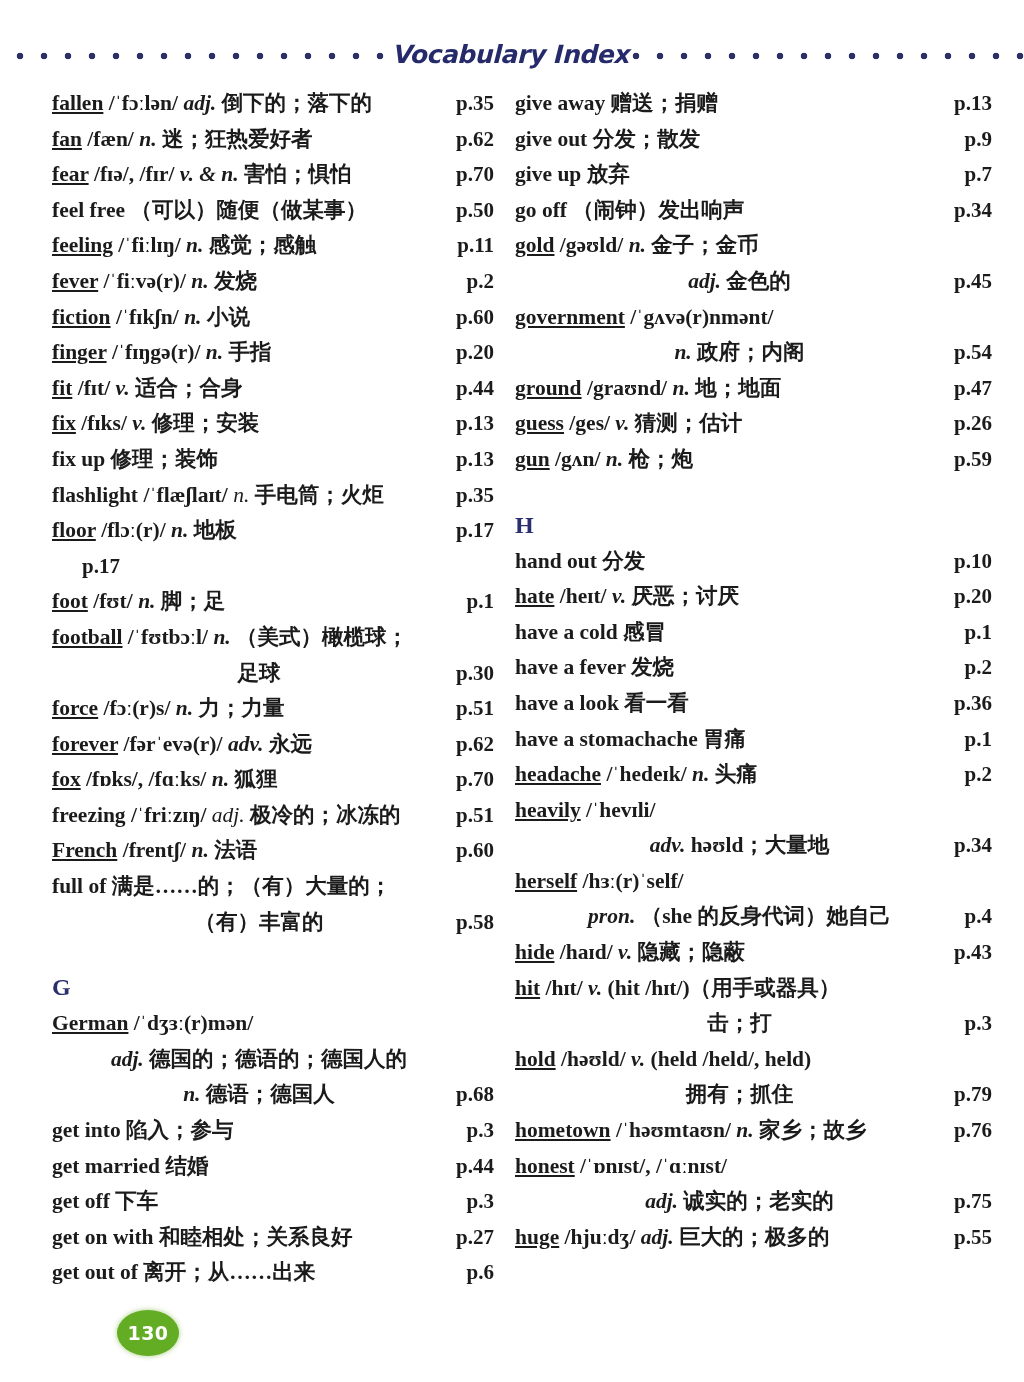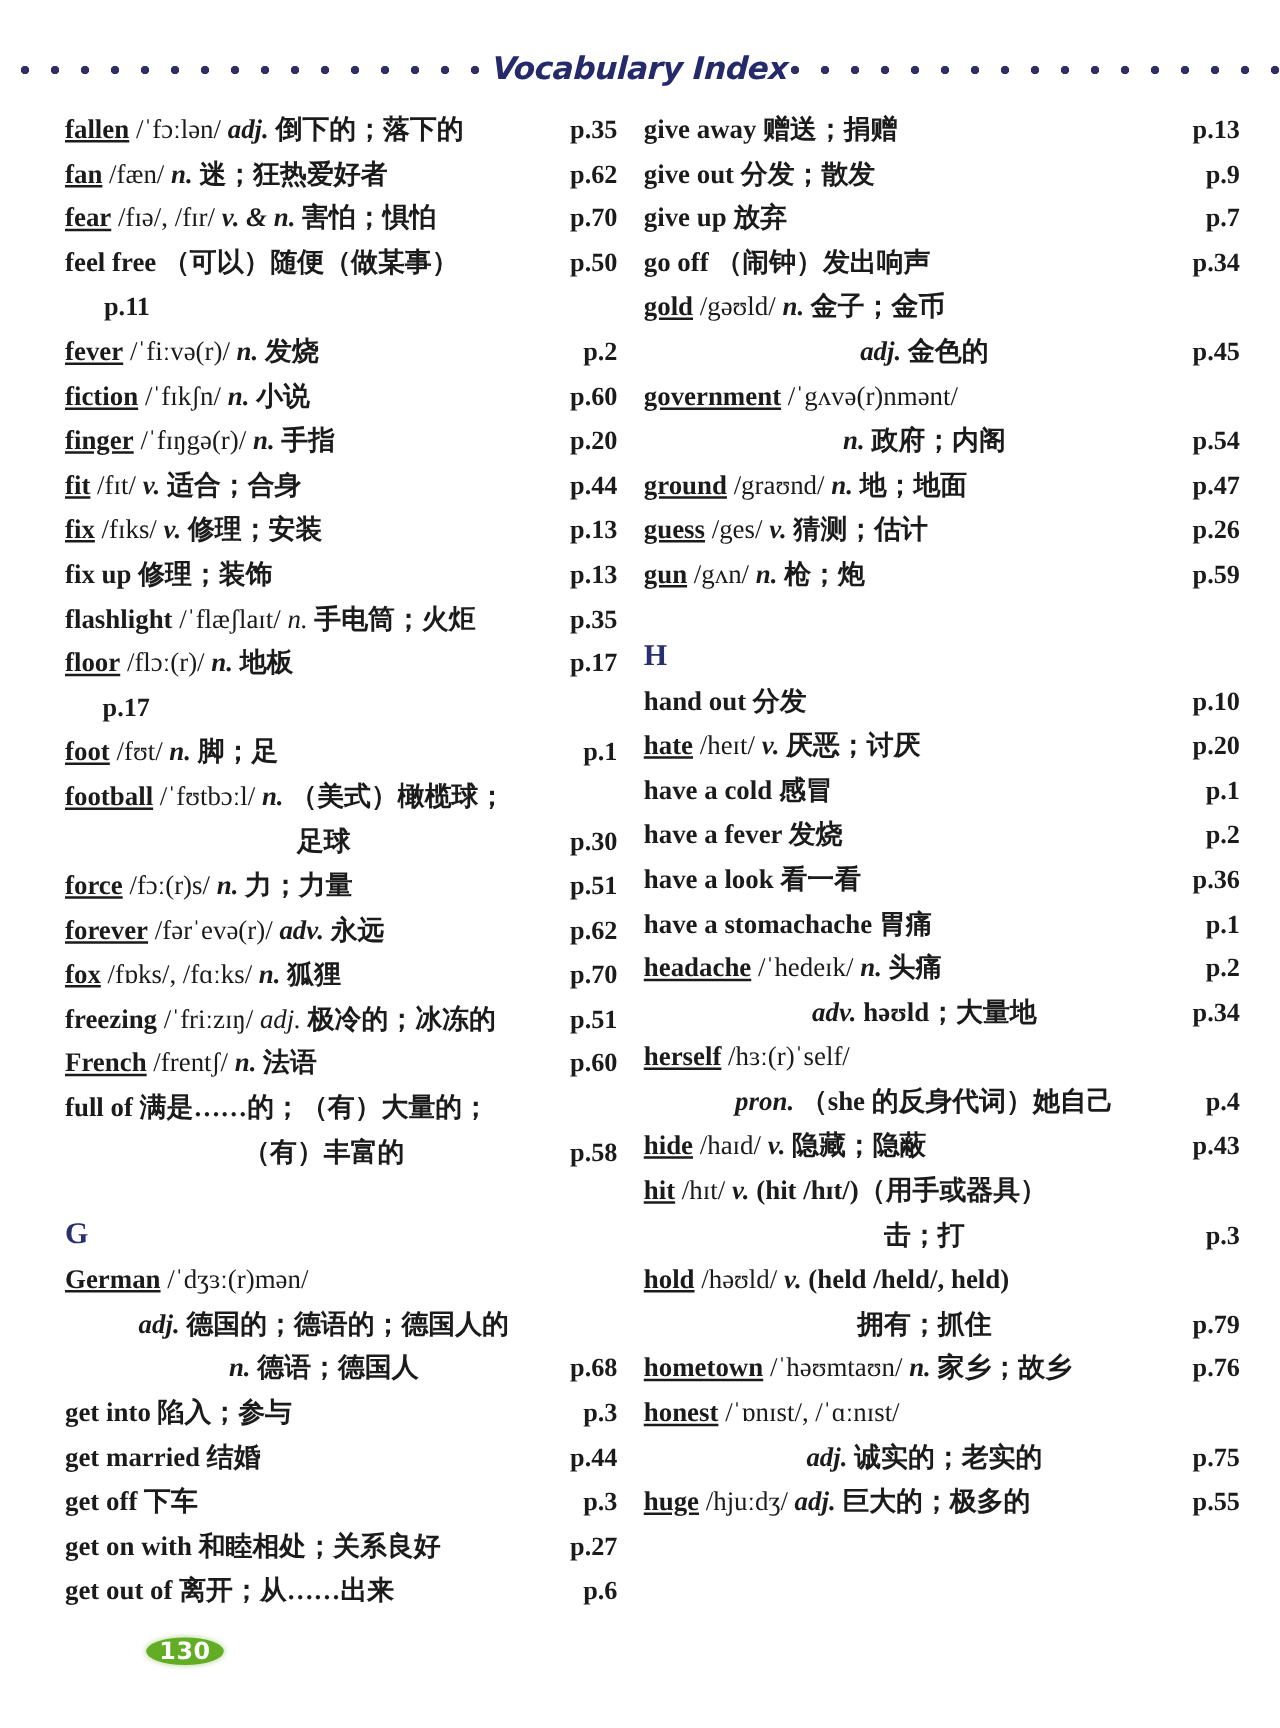--- a/index.html
+++ b/index.html
@@ -91,21 +91,21 @@
     text-align: right;
     padding-left: 6px;
   }
   .col-left  .entry .pg { min-width: 62px; }
   .col-right .entry .pg { min-width: 62px; }
 
   .entry.cont .txt { padding-left: 40px; text-align: center; }
 
   .hw      { font-weight: bold; text-decoration: underline; }
   .hw-plain{ font-weight: bold; }
-  .ipa     { font-weight: normal; }
+  .ipa     { font-weight: bold; }
   .pos     { font-style: italic; font-weight: bold; }
   .pos-n   { font-style: italic; font-weight: normal; }
   .cn      { font-weight: bold; }
 
   .section-letter {
     font-family: "Liberation Serif", serif;
     font-weight: bold;
     font-size: 24px;
     color: #2a2f6e;
     line-height: 34px;
@@ -113,21 +113,21 @@
     margin-bottom: 2px;
   }
   .col-right .section-letter { margin-top: 30px; }
 
   
   .page-badge {
     position: absolute;
     left: 117px;
     top: 1310px;
     width: 62px;
-    height: 22px;
+    height: 46px;
     border-radius: 50%;
     background: #63ad24;
     box-shadow: 0 0 4px 1px rgba(120,180,60,0.45);
     display: flex;
     align-items: center;
     justify-content: center;
   }
   .page-badge span {
     font-family: "DejaVu Sans", "Liberation Sans", sans-serif;
     font-weight: bold;
@@ -157,20 +157,21 @@
       </div>
       <div class="entry">
         <span class="txt"><span class="hw">fear</span><span class="ipa"> /fɪə/, /fɪr/</span><span class="pos"> v. &amp; n.</span><span class="cn"> 害怕；惧怕</span></span>
         <span class="pg">p.70</span>
       </div>
       <div class="entry">
         <span class="txt"><span class="hw-plain">feel free</span><span class="cn"> （可以）随便（做某事）</span></span>
         <span class="pg">p.50</span>
       </div>
       <div class="entry">
+        <span class="txt"><span class="hw">feeling</span><span class="ipa"> /ˈfiːlɪŋ/</span><span class="pos"> n.</span><span class="cn"> 感觉；感触</span></span>
         <span class="pg">p.11</span>
       </div>
       <div class="entry">
         <span class="txt"><span class="hw">fever</span><span class="ipa"> /ˈfiːvə(r)/</span><span class="pos"> n.</span><span class="cn"> 发烧</span></span>
         <span class="pg">p.2</span>
       </div>
       <div class="entry">
         <span class="txt"><span class="hw">fiction</span><span class="ipa"> /ˈfɪkʃn/</span><span class="pos"> n.</span><span class="cn"> 小说</span></span>
         <span class="pg">p.60</span>
       </div>
@@ -341,20 +342,24 @@
         <span class="txt"><span class="hw-plain">have a look</span><span class="cn"> 看一看</span></span>
         <span class="pg">p.36</span>
       </div>
       <div class="entry">
         <span class="txt"><span class="hw-plain">have a stomachache</span><span class="cn"> 胃痛</span></span>
         <span class="pg">p.1</span>
       </div>
       <div class="entry">
         <span class="txt"><span class="hw">headache</span><span class="ipa"> /ˈhedeɪk/</span><span class="pos"> n.</span><span class="cn"> 头痛</span></span>
         <span class="pg">p.2</span>
+      </div>
+      <div class="entry">
+        <span class="txt"><span class="hw">heavily</span><span class="ipa"> /ˈhevɪli/</span></span>
+        <span class="pg"></span>
       </div>
       <div class="entry cont">
         <span class="txt"><span class="pos"> adv.</span><span class="cn"> həʊld；大量地</span></span>
         <span class="pg">p.34</span>
       </div>
       <div class="entry">
         <span class="txt"><span class="hw">herself</span><span class="ipa"> /hɜː(r)ˈself/</span></span>
         <span class="pg"></span>
       </div>
       <div class="entry cont">

